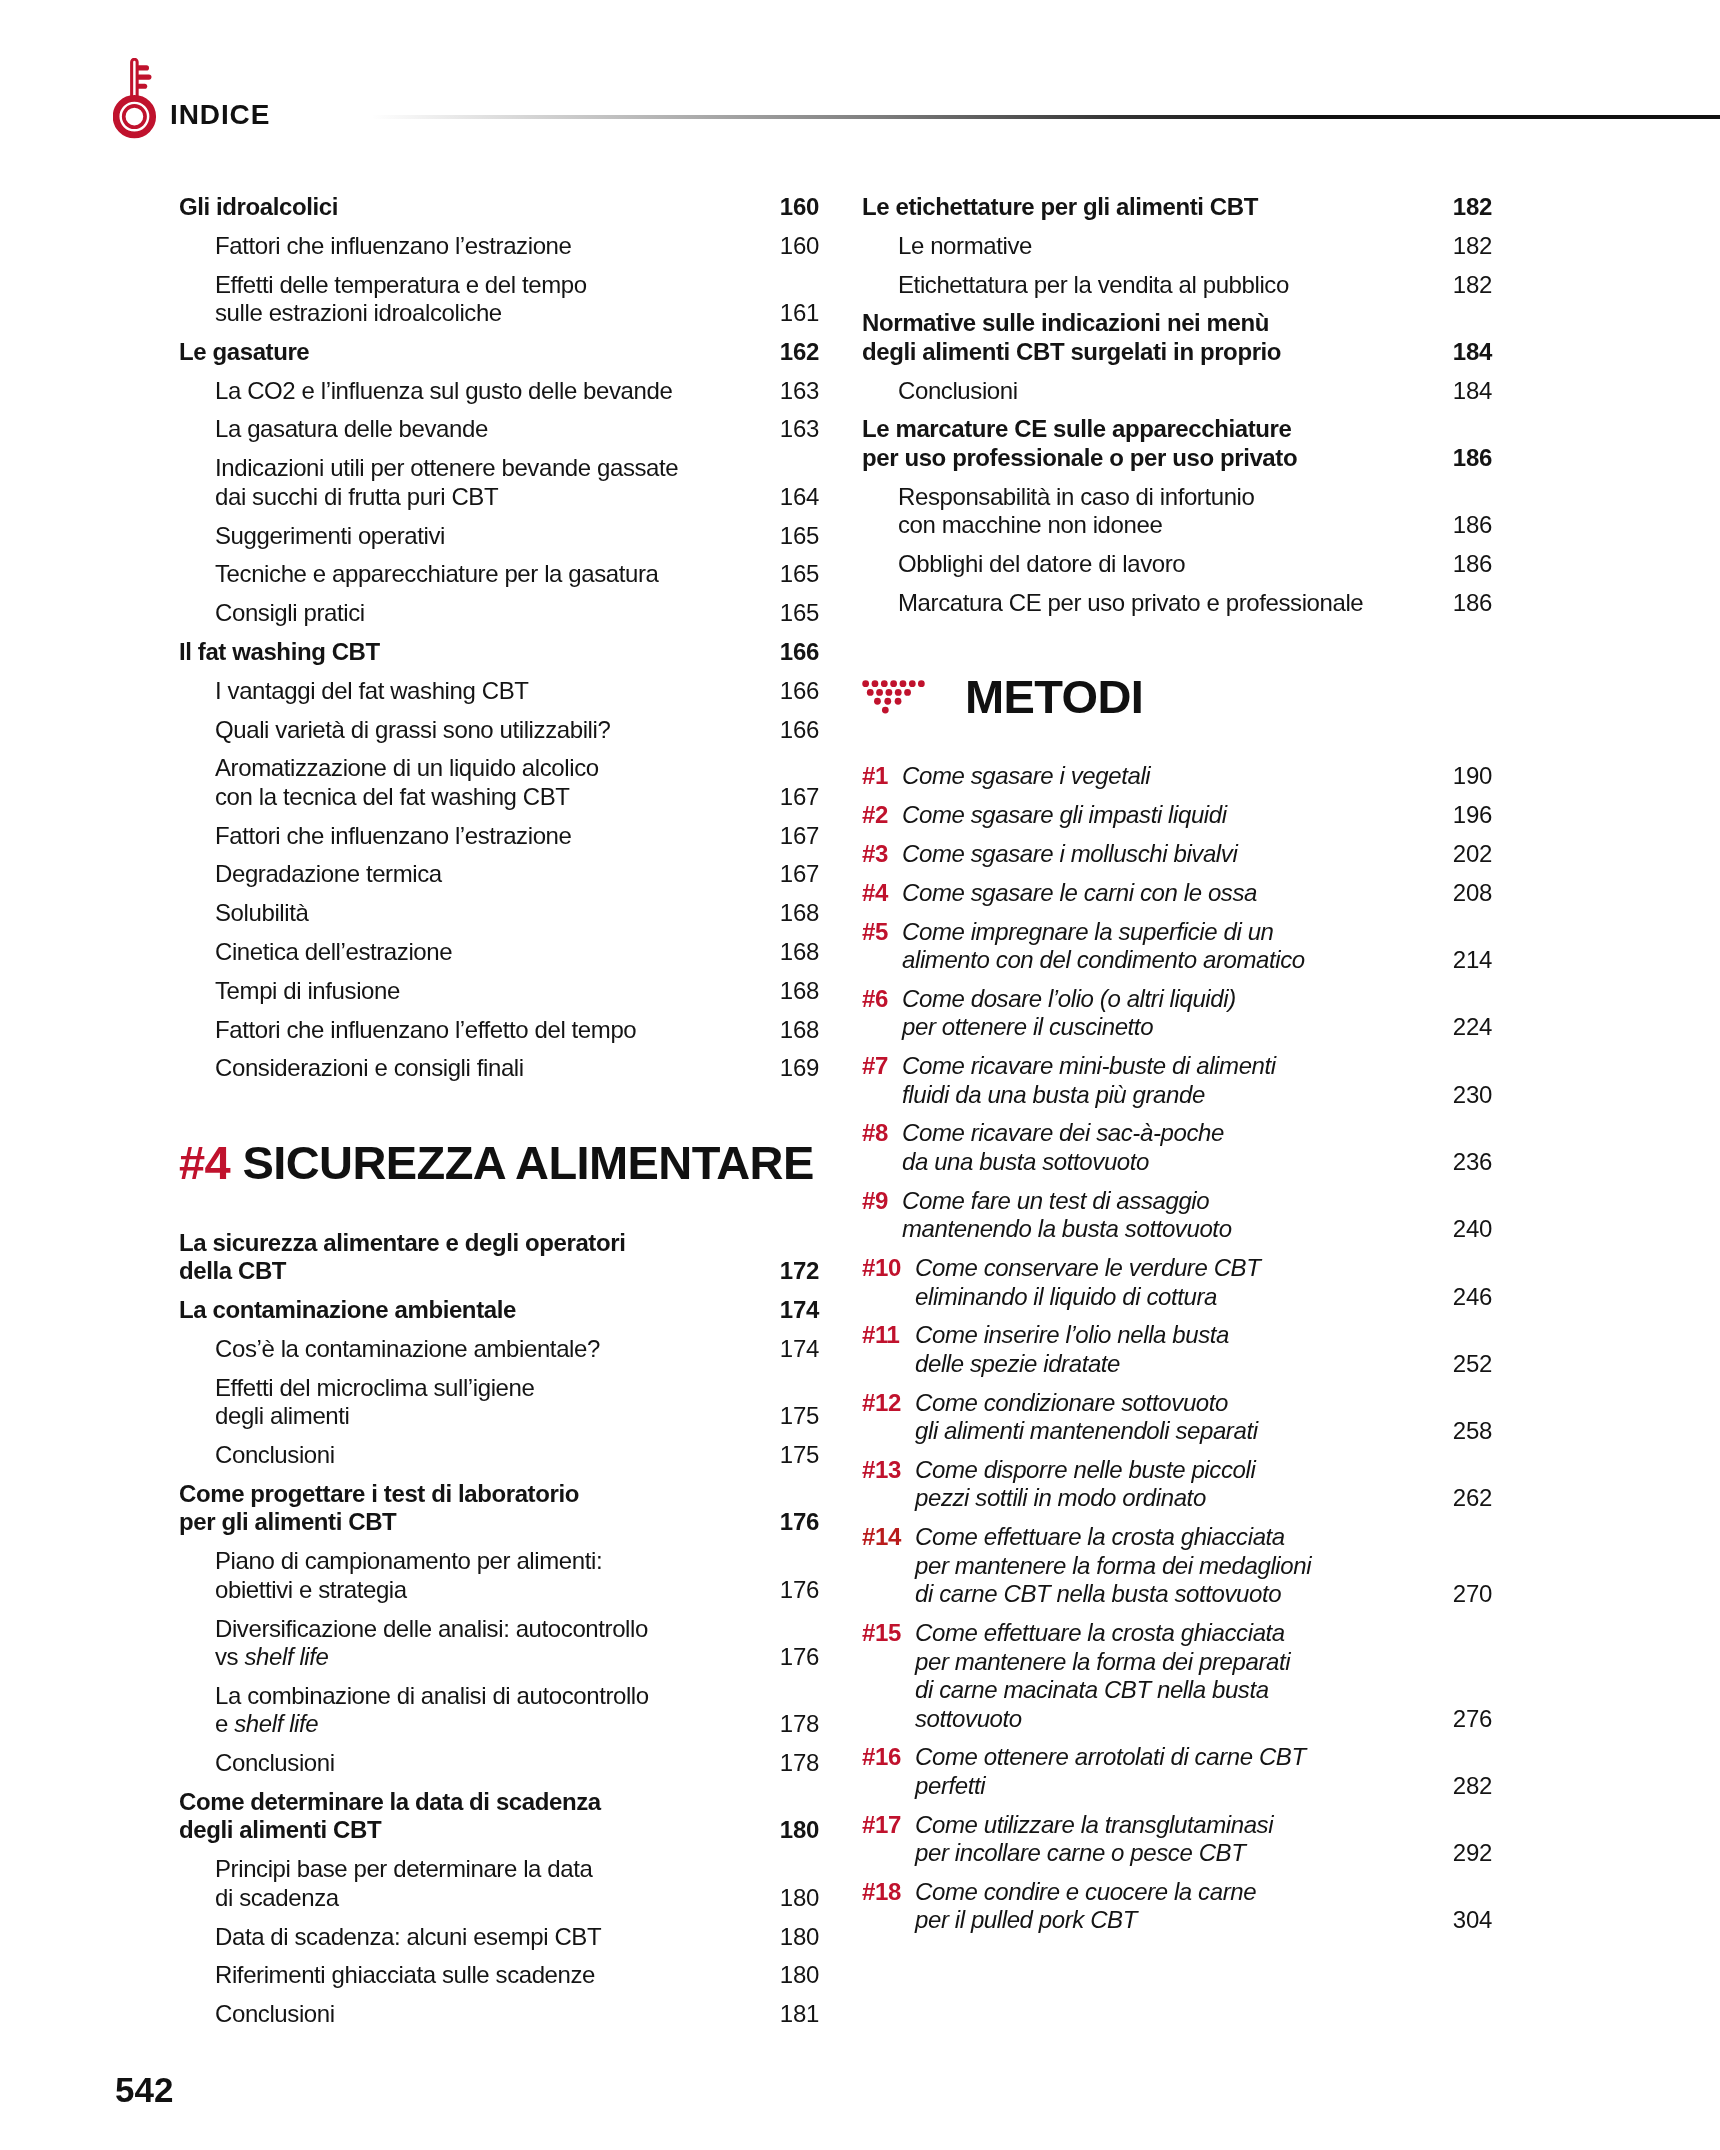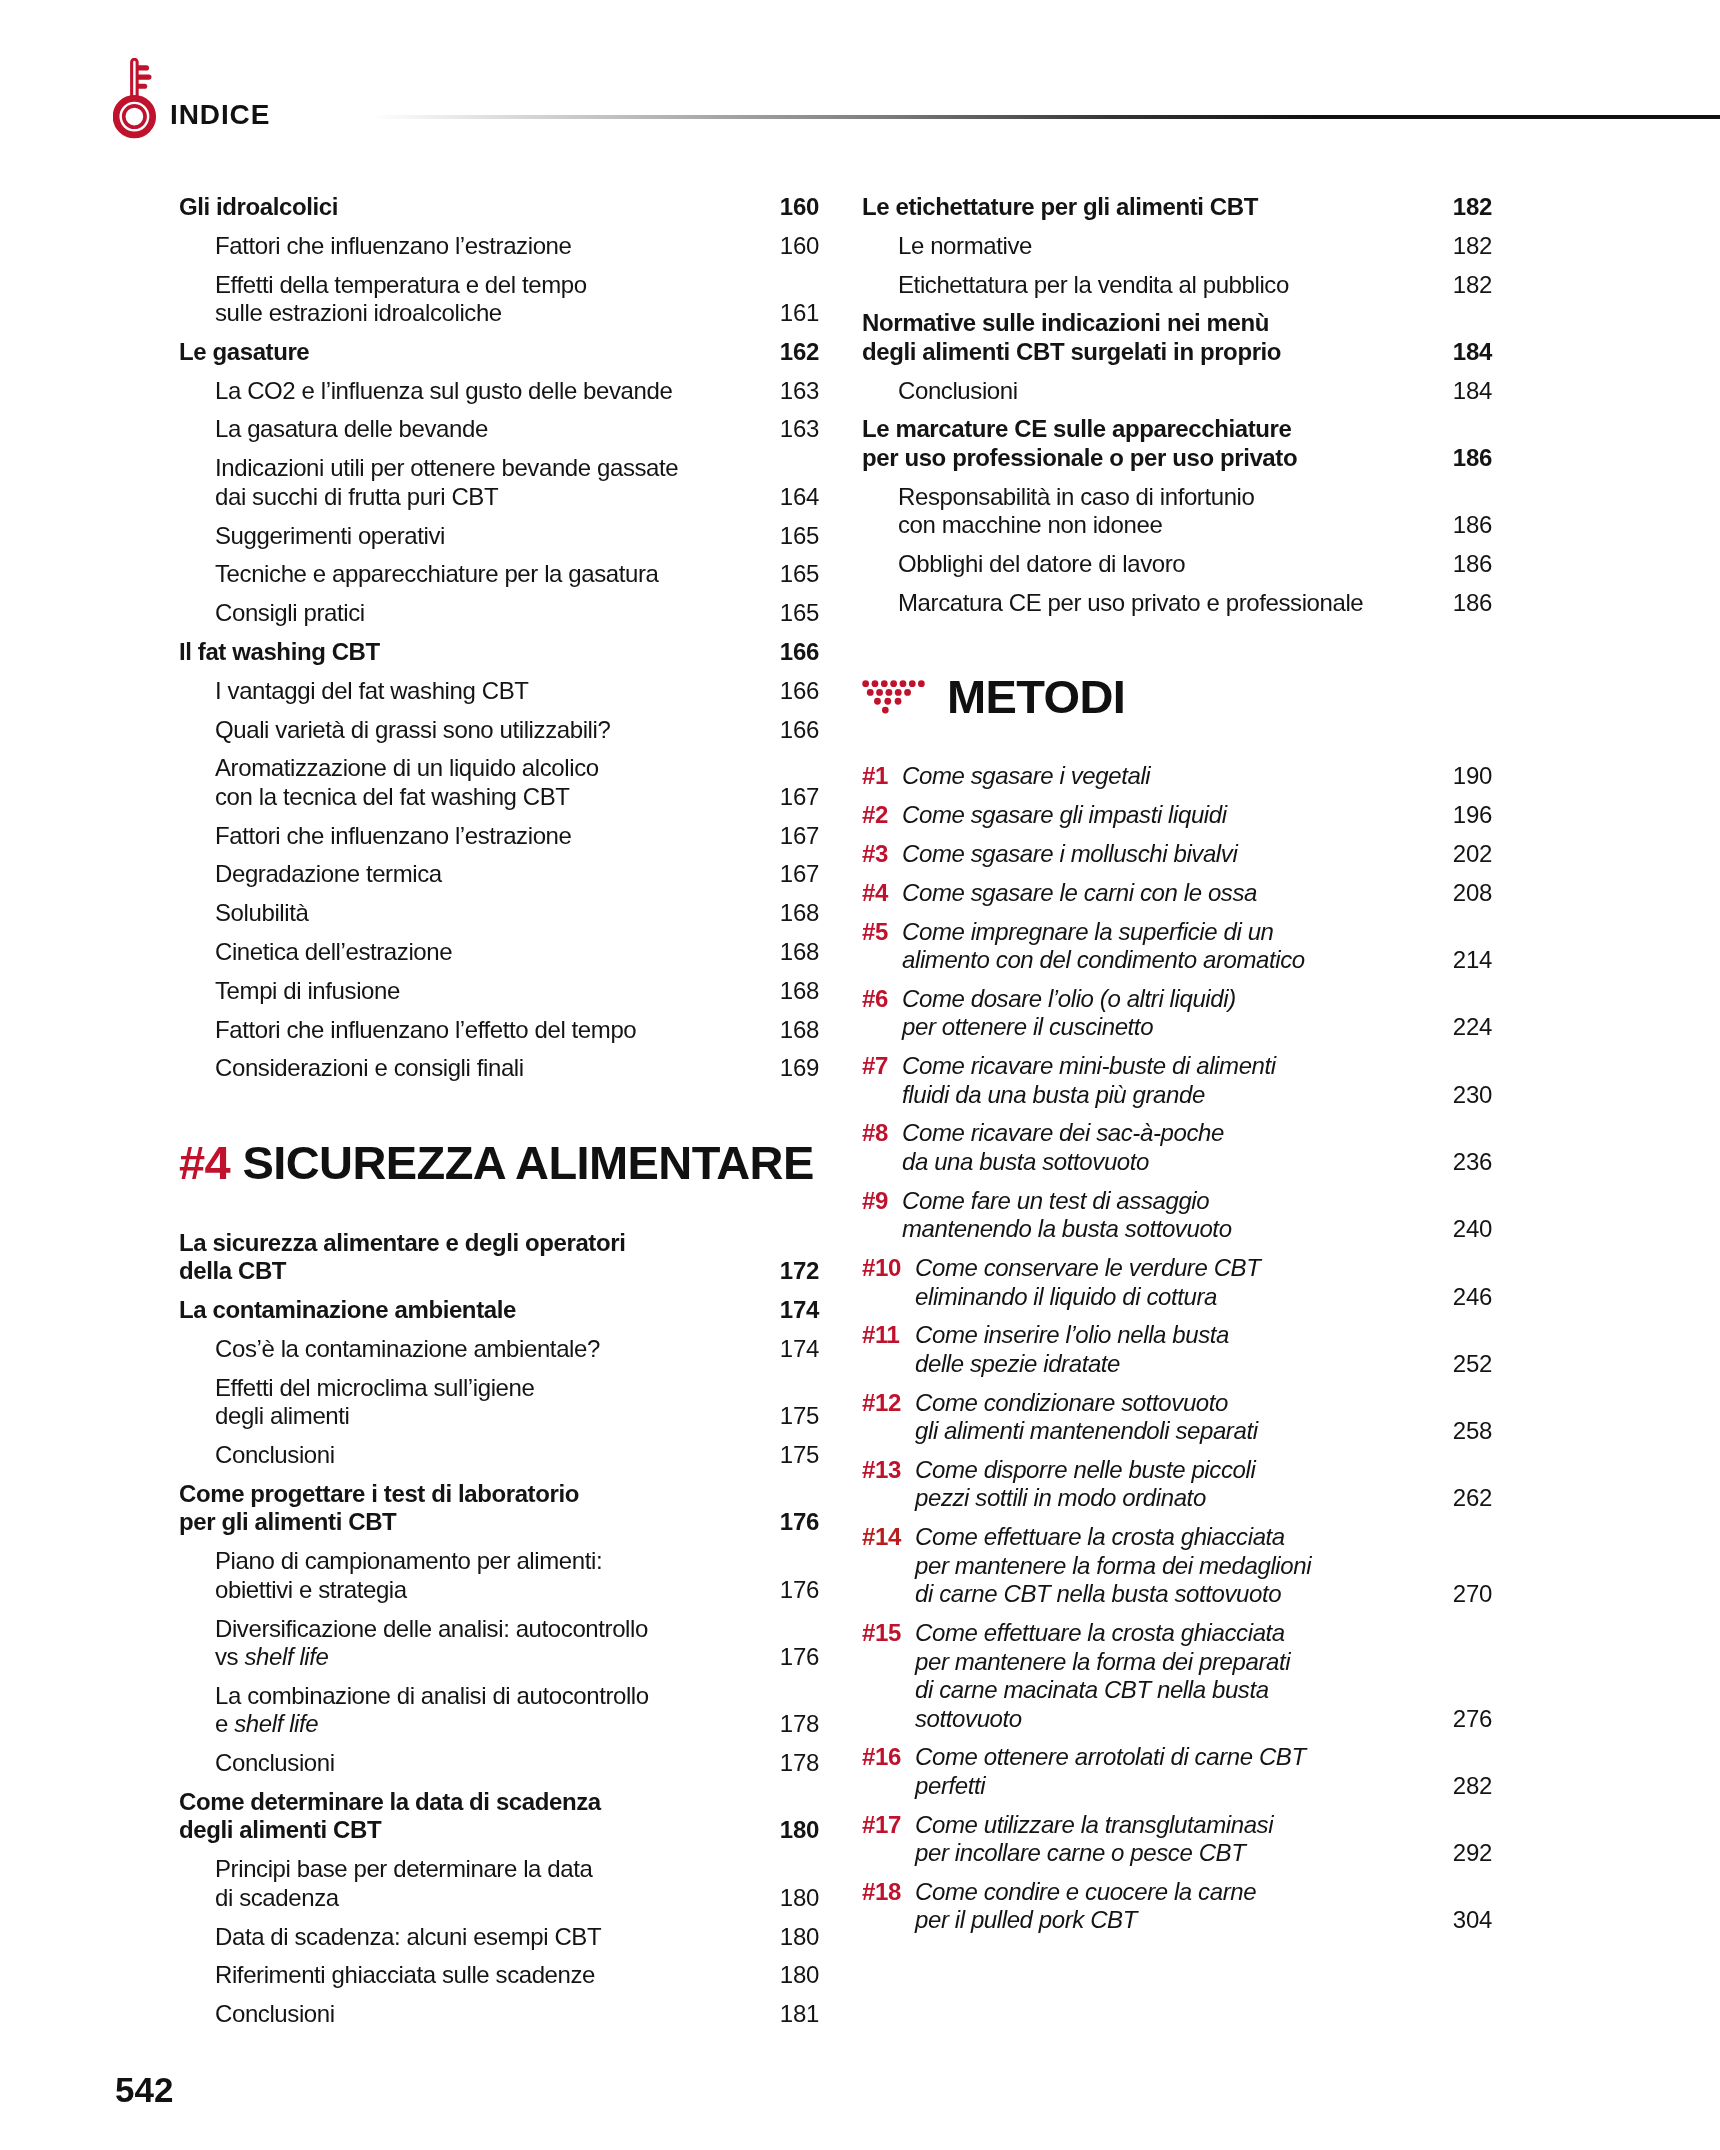--- a/index.html
+++ b/index.html
@@ -45,21 +45,21 @@
   .entry.method .line{padding-left:40px;font-style:italic;}
   .entry.method.m2 .line{padding-left:53px;}
   
   .chapter-header{
     margin:53px 0 40px 0;
     font-size:47px;font-weight:700;letter-spacing:-0.6px;line-height:53px;
     white-space:nowrap;color:#111;
   }
   .chapter-header .num{font-weight:700;}
   .methods-header{
-    display:flex;align-items:center;gap:22px;
+    display:flex;align-items:center;gap:40px;
     margin:53px 0 39px 0;
   }
   .methods-header .title{
     font-size:47px;font-weight:700;letter-spacing:-0.6px;line-height:53px;color:#111;
     white-space:nowrap;
   }
   .dots-icon{width:63px;height:34px;flex:0 0 auto;}
   
   .folio{
     position:absolute;left:115px;top:2040px;
@@ -86,21 +86,21 @@
   <section class="col col-left" id="col-left">
       <div class="entry bold">
         <div class="line">Gli idroalcolici</div>
         <span class="pg">160</span>
       </div>
       <div class="entry indent">
         <div class="line">Fattori che influenzano l’estrazione</div>
         <span class="pg">160</span>
       </div>
       <div class="entry indent">
-        <div class="line">Effetti della temperatura e del tempo</div>
+        <div class="line">Effetti delle temperatura e del tempo</div>
         <div class="line">sulle estrazioni idroalcoliche</div>
         <span class="pg">161</span>
       </div>
       <div class="entry bold">
         <div class="line">Le gasature</div>
         <span class="pg">162</span>
       </div>
       <div class="entry indent">
         <div class="line">La CO2 e l’influenza sul gusto delle bevande</div>
         <span class="pg">163</span>

